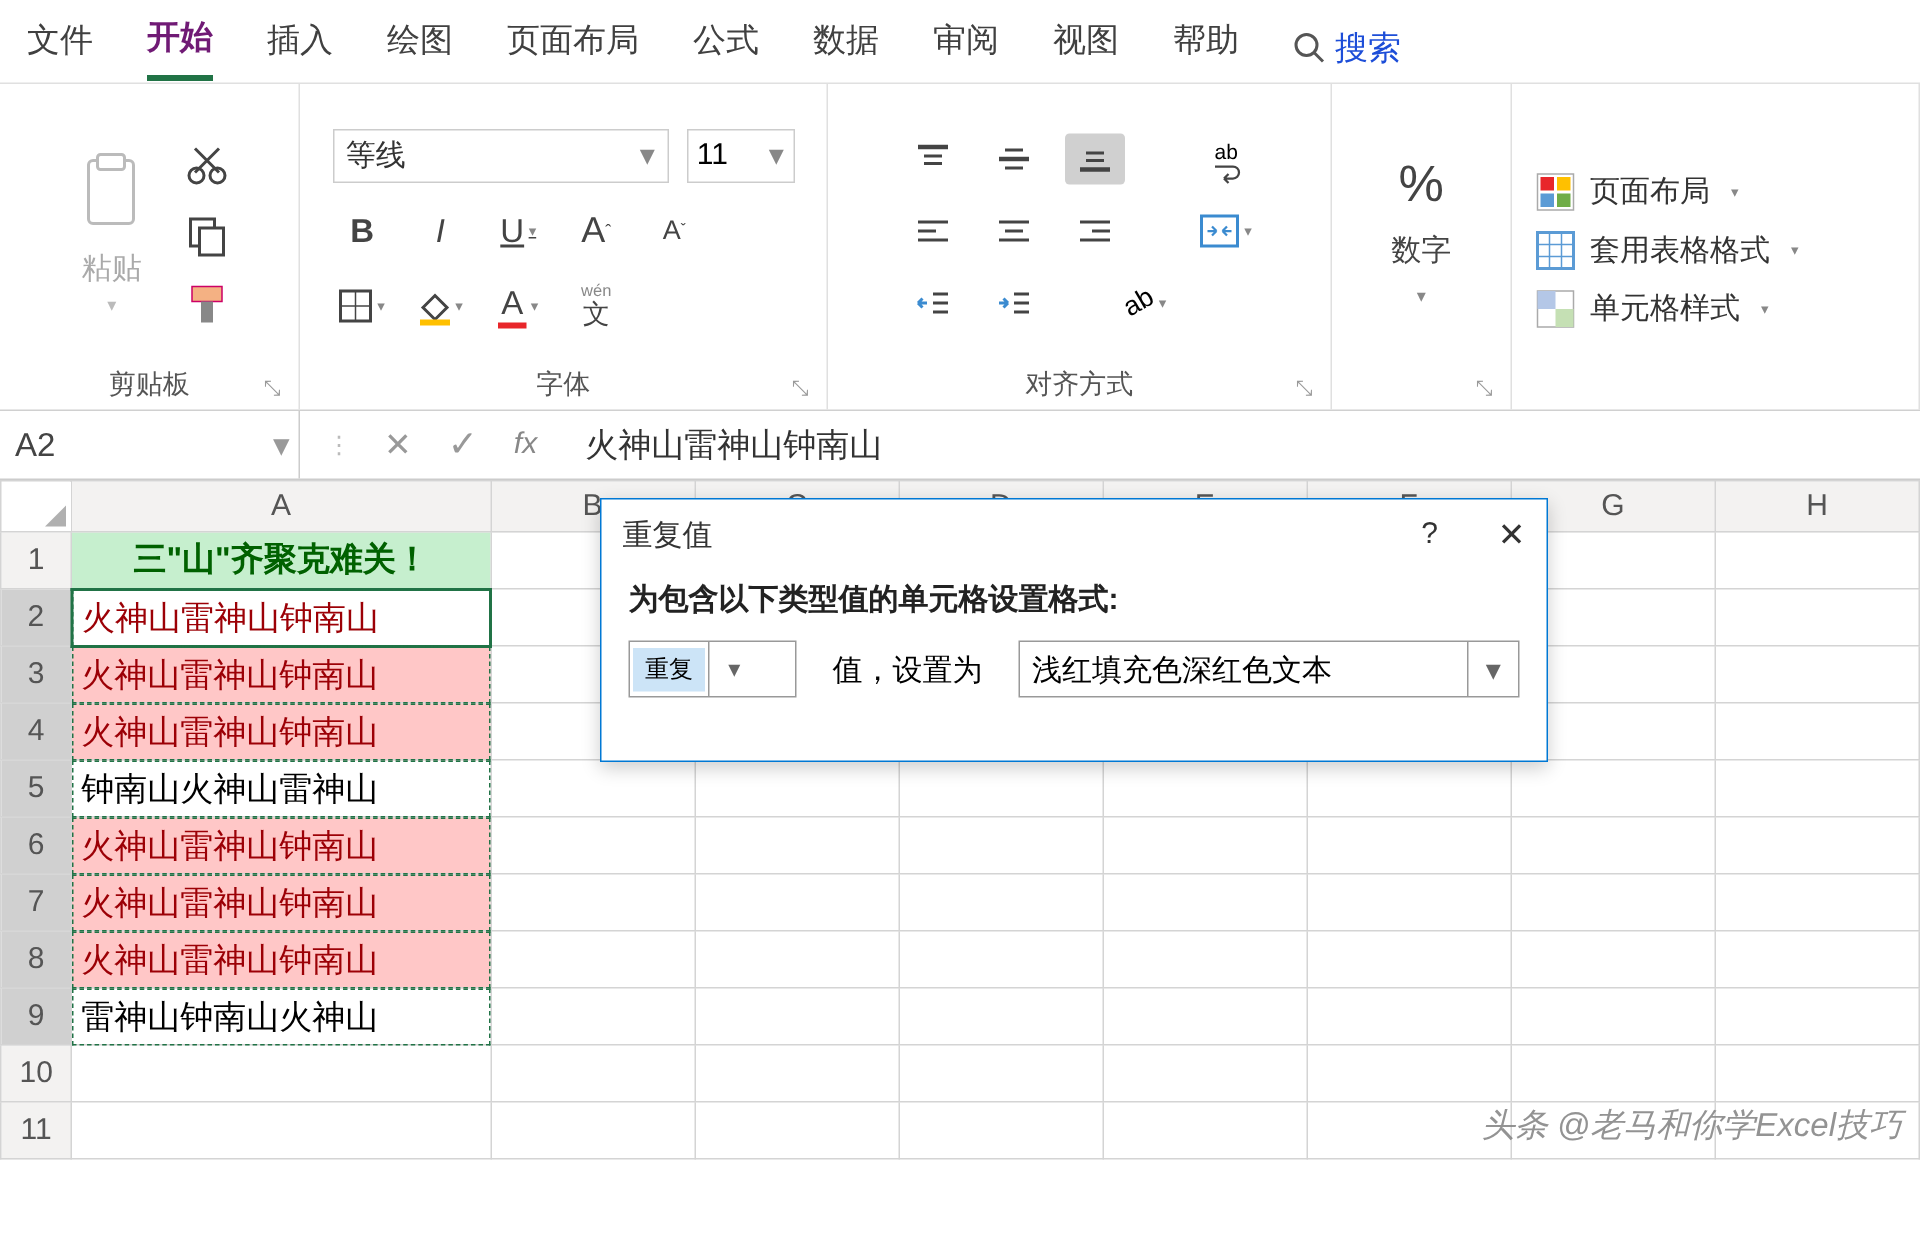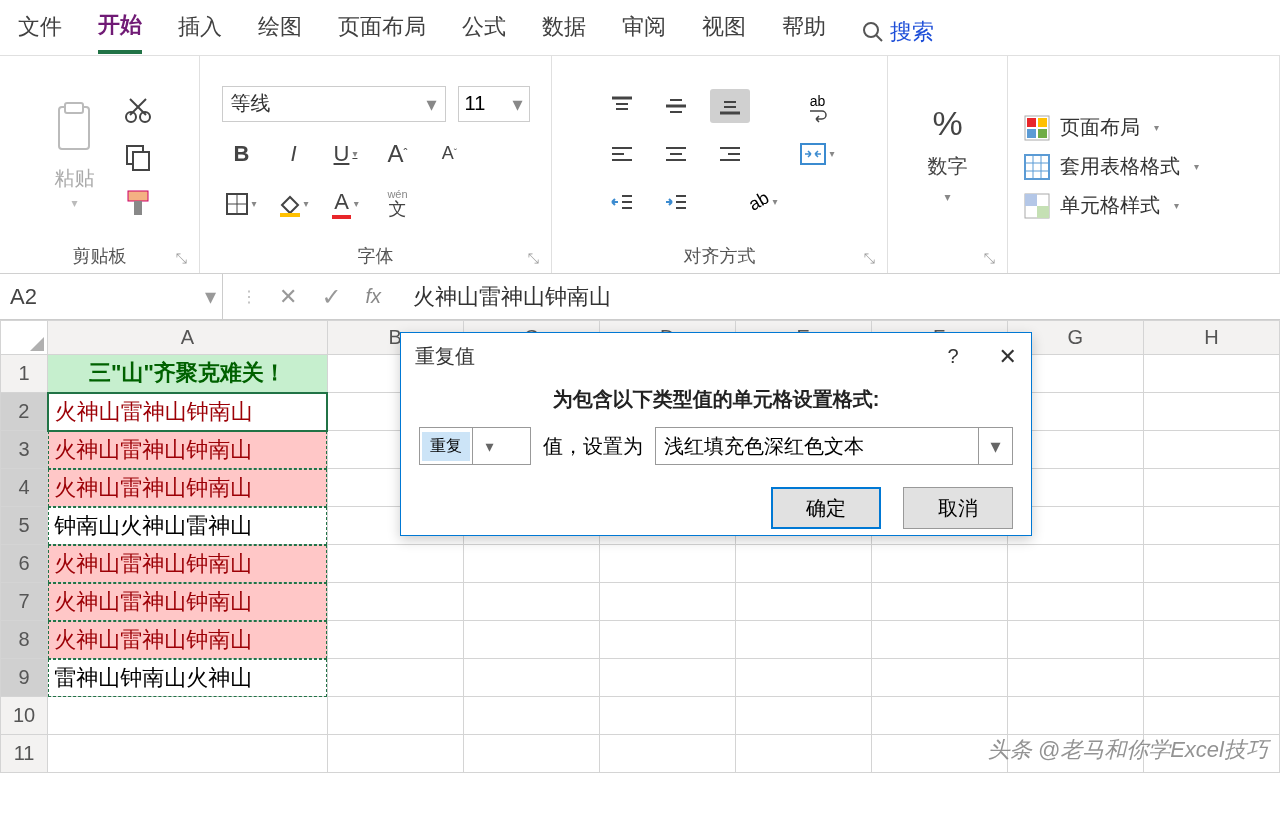--- a/index.html
+++ b/index.html
@@ -42,21 +42,21 @@
 
 
 .num-col { display:flex; flex-direction:column; align-items:center; gap:10px; color:#444;}
 
 
 .styles-col { display:flex; flex-direction:column; gap:12px; padding-left:6px;}
 .styles-item { display:flex; align-items:center; gap:10px; font-size:20px; color:#333;}
 
 
 .fbar { display:flex; align-items:center; height:46px; border-bottom:1px solid #ccc; background:#fff;}
-.name-box { width:223px; border-right:1px solid #ccc; display:flex; align-items:center; height:100%; padding:0 6px 0 10px; font-size:22px; color:#444;}
+.name-box { width:200px; border-right:1px solid #ccc; display:flex; align-items:center; height:100%; padding:0 6px 0 10px; font-size:22px; color:#444;}
 .name-box .caret { margin-left:auto; color:#999;}
 .fx-btns { display:flex; align-items:center; gap:24px; padding:0 18px; color:#999;}
 .fx-label { font-style:italic; color:#888; font-size:20px;}
 .formula-input { flex:1; font-size:22px; color:#333; padding-left:14px; display:flex; align-items:center;}
 
 
 .grid-wrap { position:relative; }
 .grid { border-collapse:collapse; }
 .grid td, .grid th { border:1px solid #d4d4d4; }
 .corner { width:50px; height:26px; background:#fff; position:relative;}
@@ -69,23 +69,23 @@
 .colO { width:150px; }
 .hdr-cell { background:#c6efce; color:#006100; font-weight:bold; text-align:center; }
 .dup { background:#ffc7c7; color:#9c0006; }
 .active-cell { background:#fff !important; }
 
 
 .dialog { position:absolute; left:400px; top:12px; width:632px; background:#fff; border:1px solid #0078d4; box-shadow:0 4px 12px rgba(0,0,0,0.2); z-index:50;}
 .dlg-title { display:flex; align-items:center; padding:10px 14px; font-size:20px; color:#333;justify-content:center;}
 .dlg-title .sp { flex:1;}
 .dlg-title .q { margin-right:40px; font-size:20px;}
-.dlg-body { padding:6px 18px 6px 18px;text-align:center;}
+.dlg-body { padding:6px 18px 20px 18px;}
 .dlg-label { font-size:20px; font-weight:bold; color:#222; margin-bottom:14px;}
-.dlg-row { display:flex; align-items:center; gap:12px; margin-bottom:22px;}
+.dlg-row { display:flex; align-items:center; gap:24px; margin-bottom:22px;}
 .dd { border:1px solid #999; height:38px; display:flex; align-items:center; background:#fff;}
 .dd.sel-blue span:first-child { background:#cce4f7; padding:4px 8px; margin:2px;}
 .dd .dd-btn { width:34px; height:100%; border-left:1px solid #999; display:flex; align-items:center; justify-content:center; color:#666;}
 .fmt-dd { flex:1; padding-left:8px; font-size:20px;}
 .txt { font-size:20px;}
 .dlg-btns { display:flex; justify-content:flex-end; gap:22px;}
 .btn { width:110px; height:42px; border:1px solid #999; background:#e1e1e1; font-size:20px; display:flex; align-items:center; justify-content:center;}
 .btn.primary { border:2px solid #0078d4;}
 
 
@@ -549,21 +549,17 @@
         <div class="dd sel-blue" style="width:112px">
           <span>重复</span>
           <span class="dd-btn">▾</span>
         </div>
         <span class="txt">值，设置为</span>
         <div class="dd fmt-dd">
           <span>浅红填充色深红色文本</span>
           <span class="dd-btn" style="margin-left:auto">▾</span>
         </div>
       </div>
-      <div class="dlg-btns">
-        <div class="btn primary">确定</div>
-        <div class="btn">取消</div>
-      </div>
     </div>
   </div>
 
   <div class="watermark">头条 @老马和你学Excel技巧</div>
 </div>
 
 </body></html>

